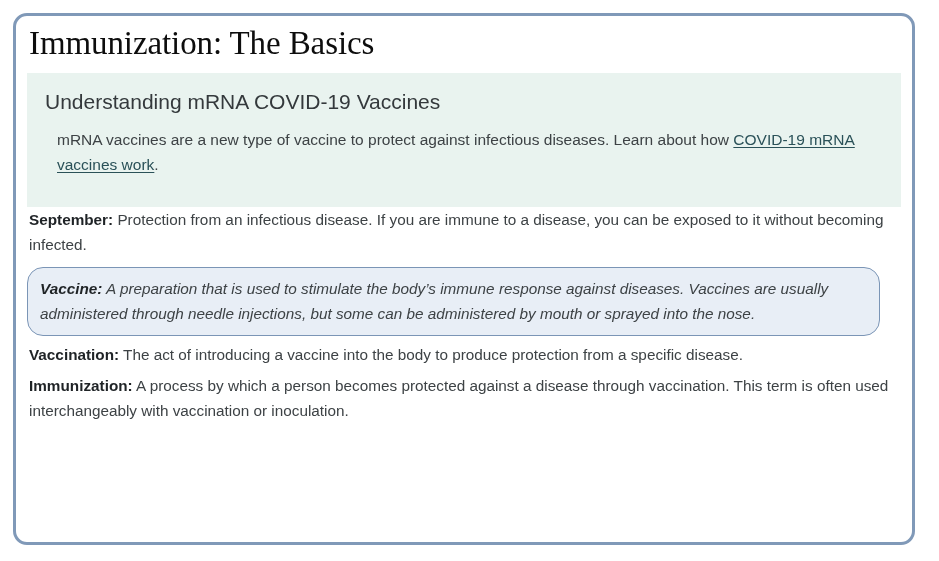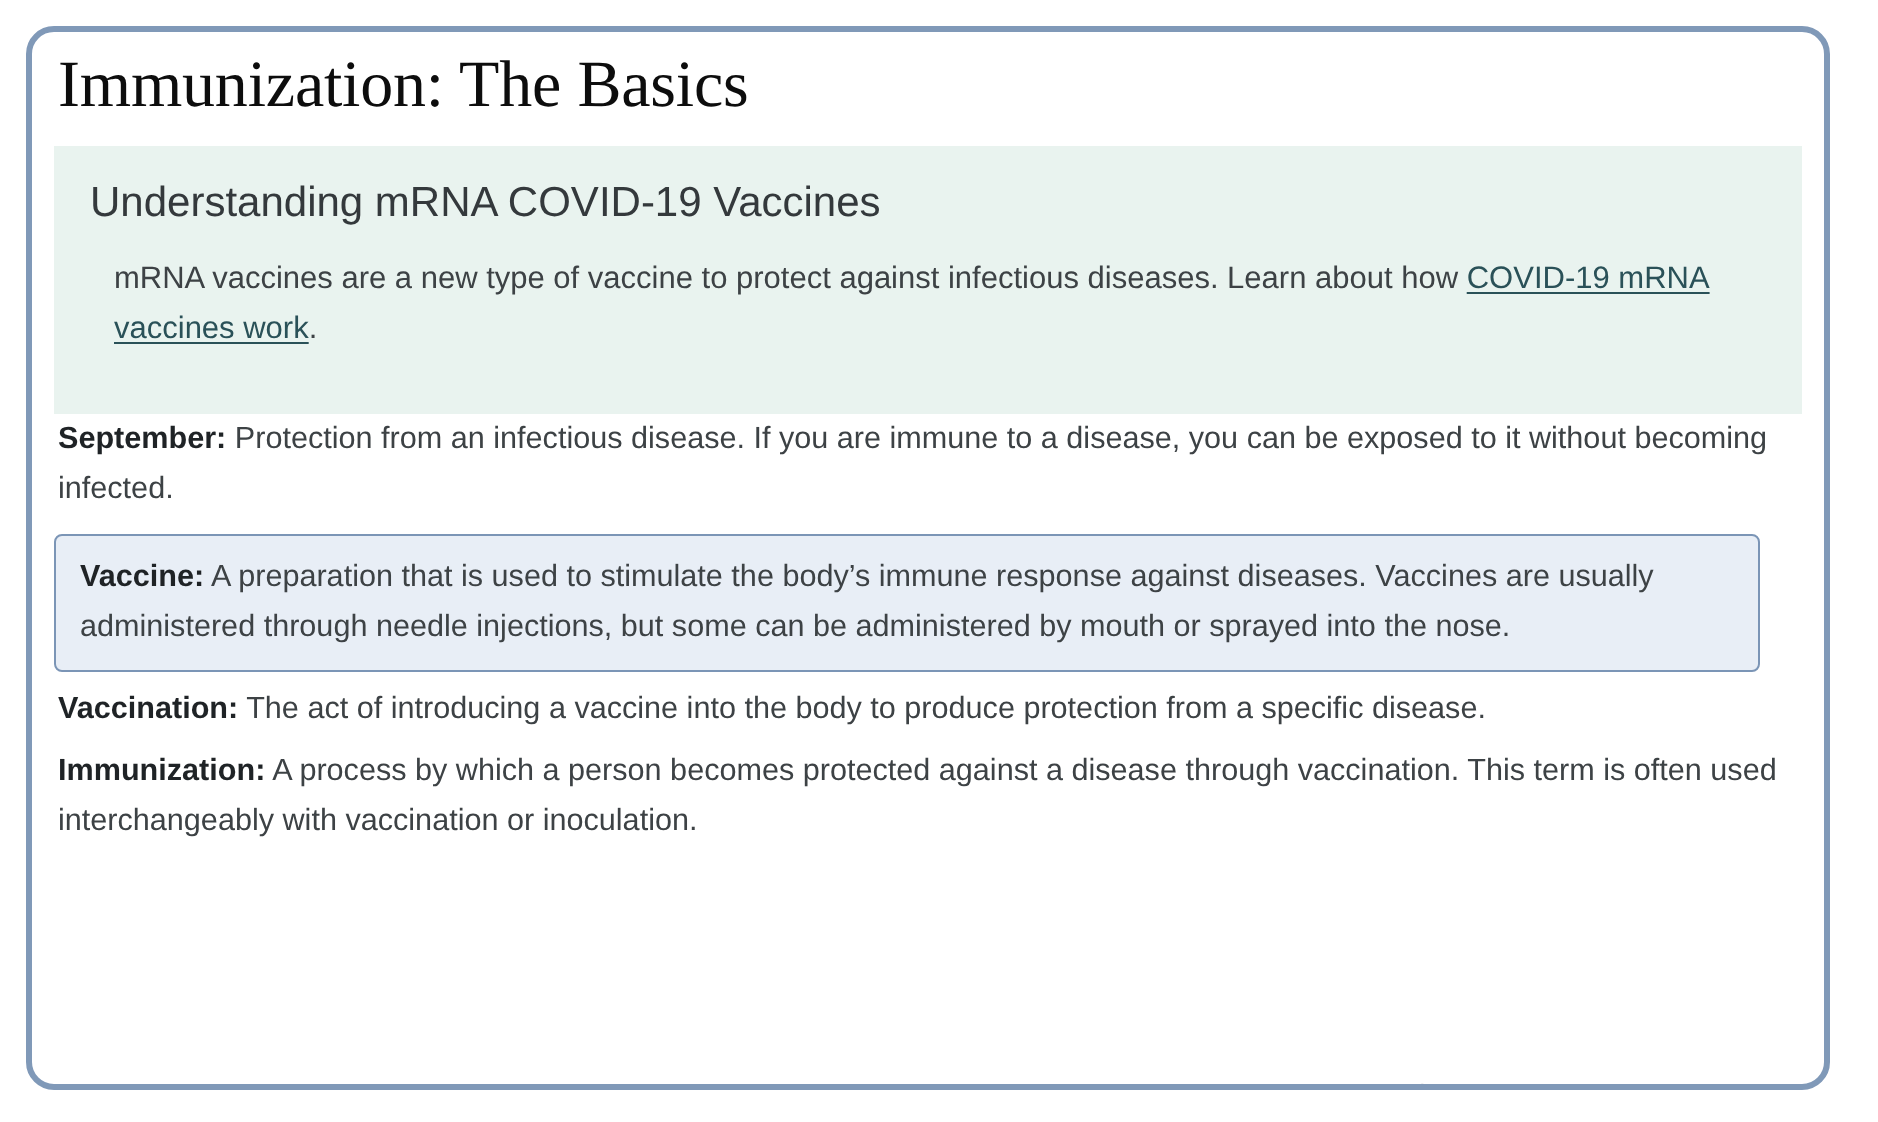--- a/index.html
+++ b/index.html
@@ -95,25 +95,26 @@
   }
 
   .term-row .term-name {
     font-weight: bold;
     color: #1f2326;
   }
 
   .term-row.highlight {
     background: #e8eef6;
     border: 1.5px solid #7b95b6;
-    border-radius: 4px;
+    border-radius: 16px;
     box-sizing: border-box;
     padding: 8px 12px 9px 12px;
     margin: 4px 0 6px 0;
     width: 853px;
+    font-style: italic;
   }
 
   .term-row.tight {
     margin-bottom: 6px;
   }
 
   .footer-note {
     position: absolute;
     right: 16px;
     bottom: -6px;

